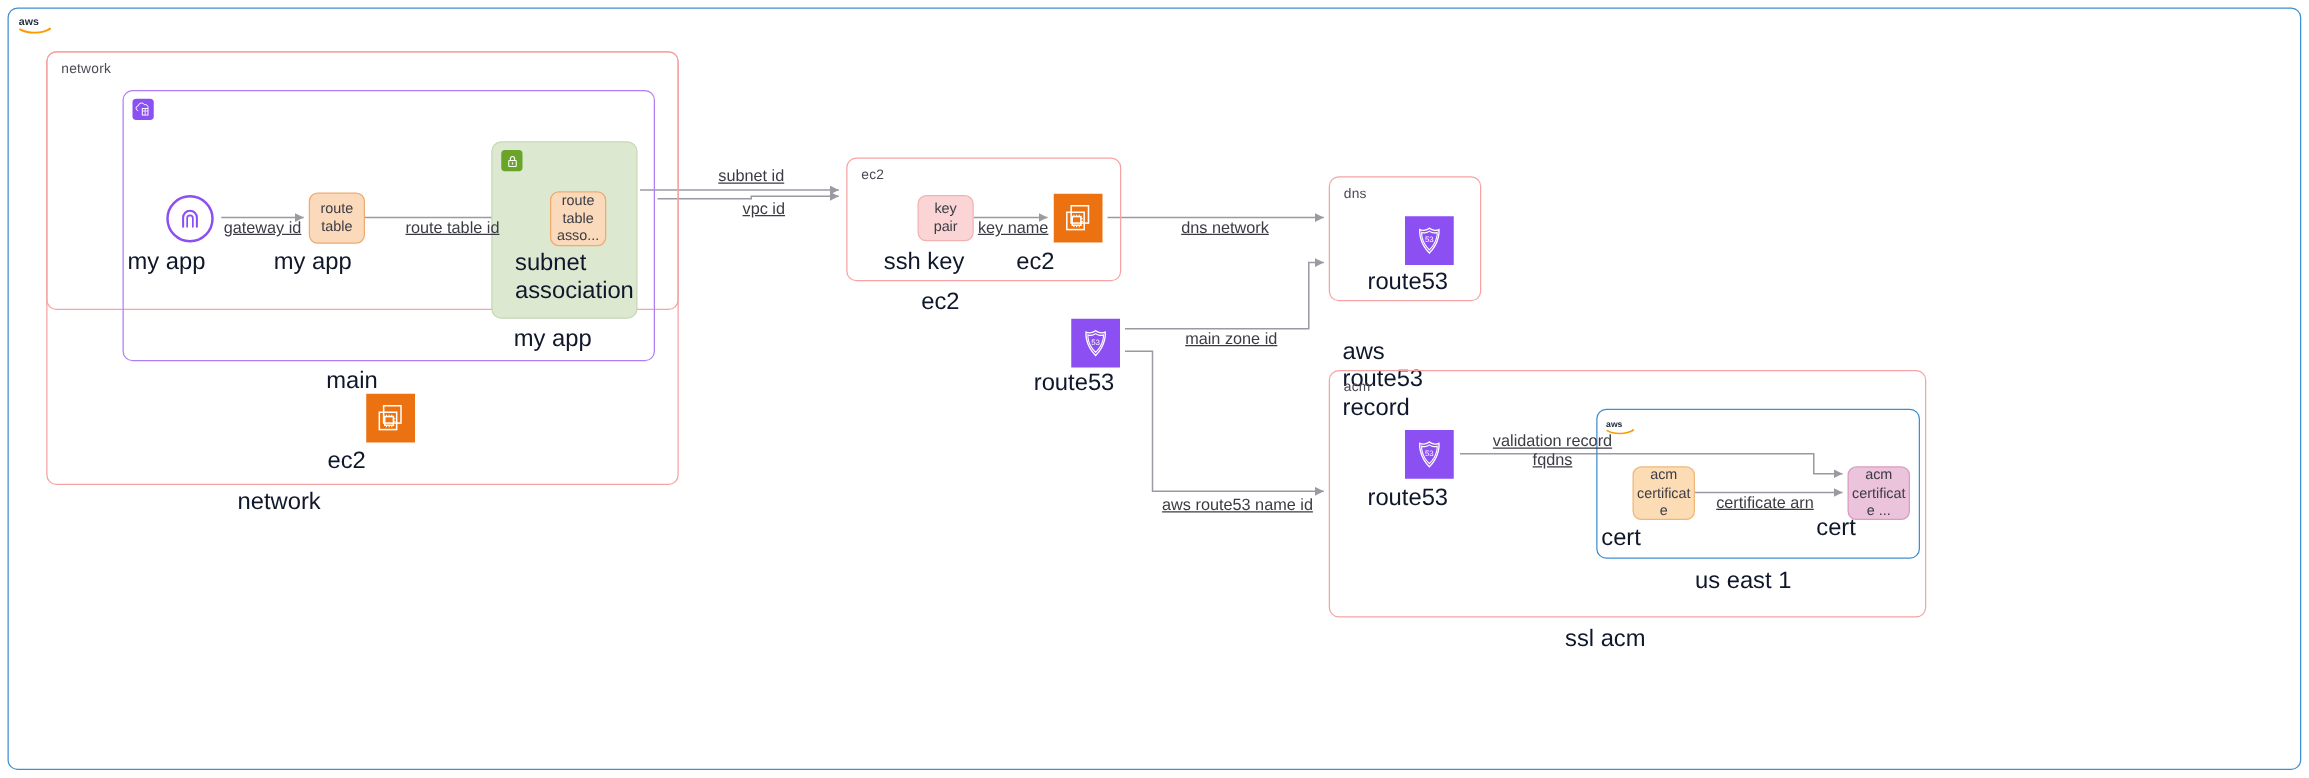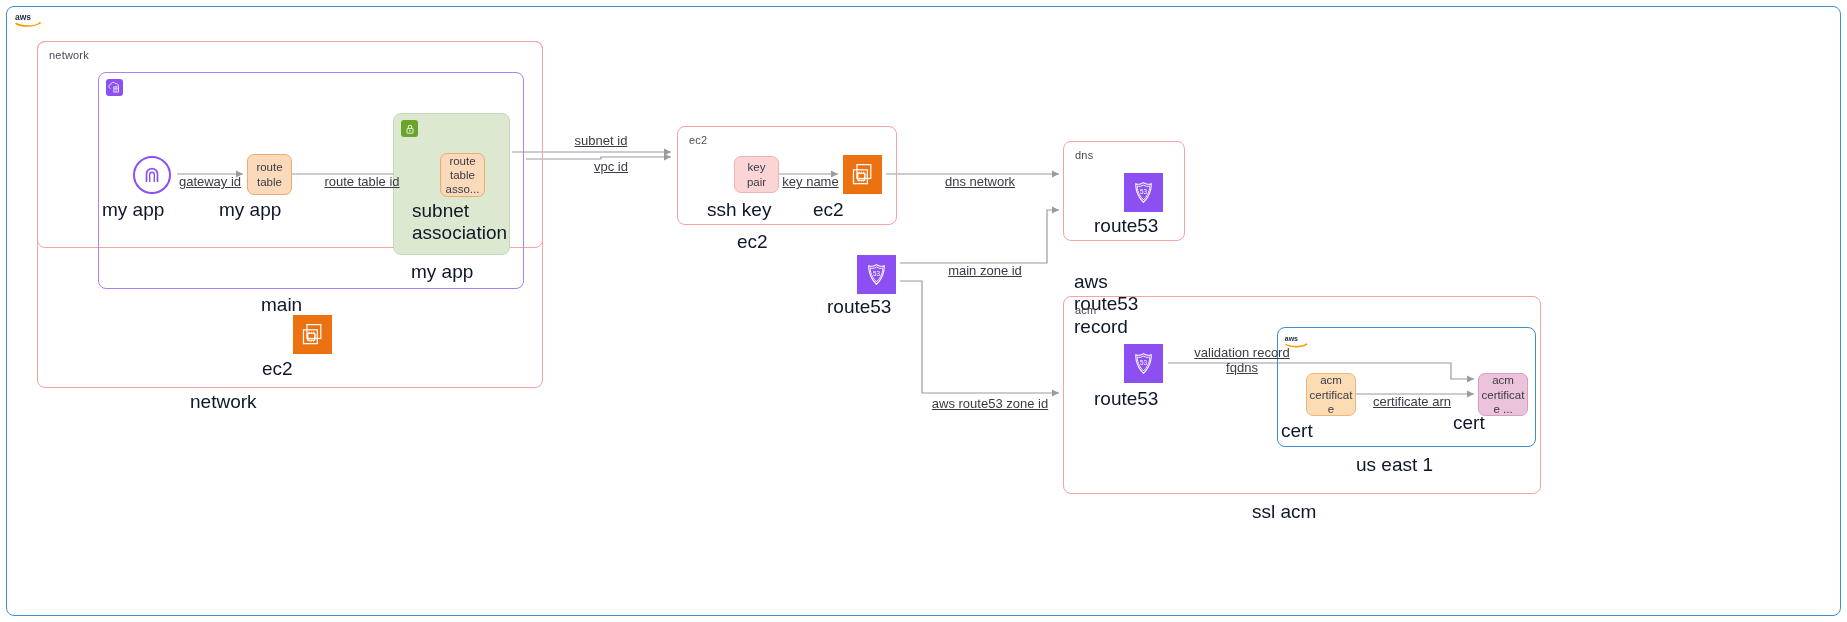--- a/index.html
+++ b/index.html
@@ -323,18 +323,18 @@
 e ...</div>
   <div class="caption" style="left:1453px; top:412px; width:100px;">cert</div>
 
   <div class="edge-label" style="left:160px; top:174px; width:100px;">gateway id</div>
   <div class="edge-label" style="left:292px; top:174px; width:140px;">route table id</div>
   <div class="edge-label" style="left:541px; top:133px; width:120px;">subnet id</div>
   <div class="edge-label" style="left:551px; top:159px; width:120px;">vpc id</div>
   <div class="edge-label" style="left:773px; top:174px; width:75px;">key name</div>
   <div class="edge-label" style="left:920px; top:174px; width:120px;">dns network</div>
   <div class="edge-label" style="left:925px; top:263px; width:120px;">main zone id</div>
-  <div class="edge-label" style="left:920px; top:396px; width:140px;">aws route53 zone id</div>
+  <div class="edge-label" style="left:920px; top:396px; width:140px;">aws route53 name id</div>
   <div class="edge-label" style="left:1172px; top:345px; width:140px;">validation record
 fqdns</div>
   <div class="edge-label" style="left:1352px; top:394px; width:120px;">certificate arn</div>
 
 </div>
 
 </body></html>

